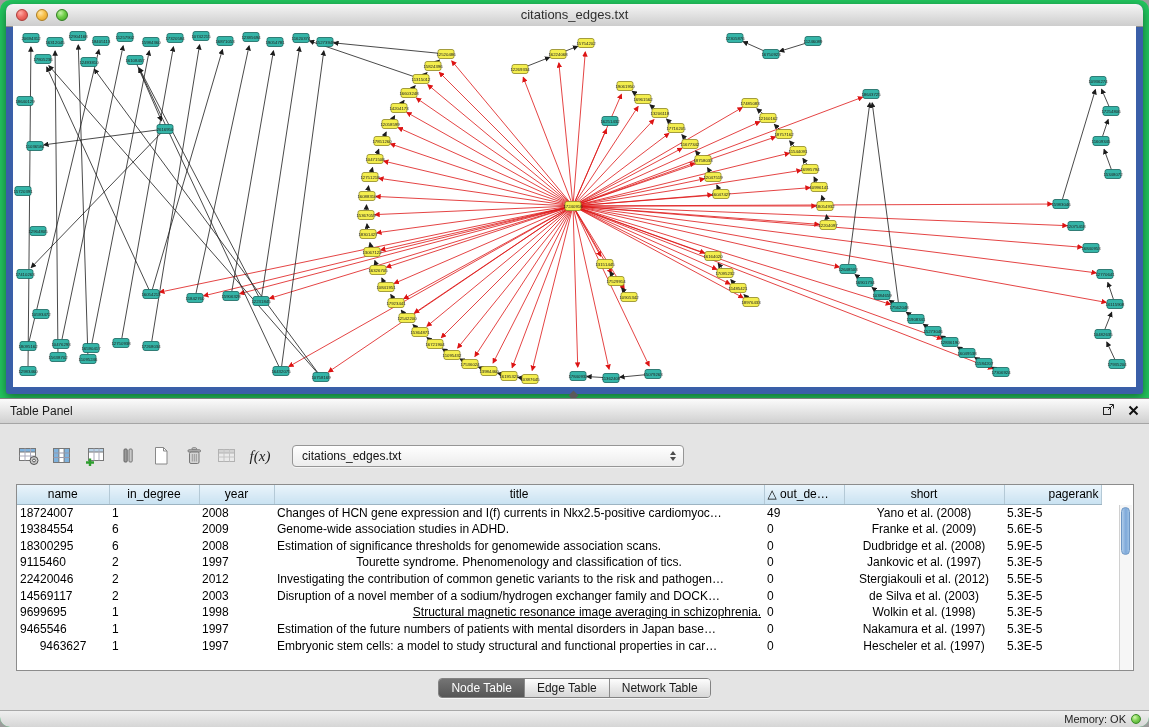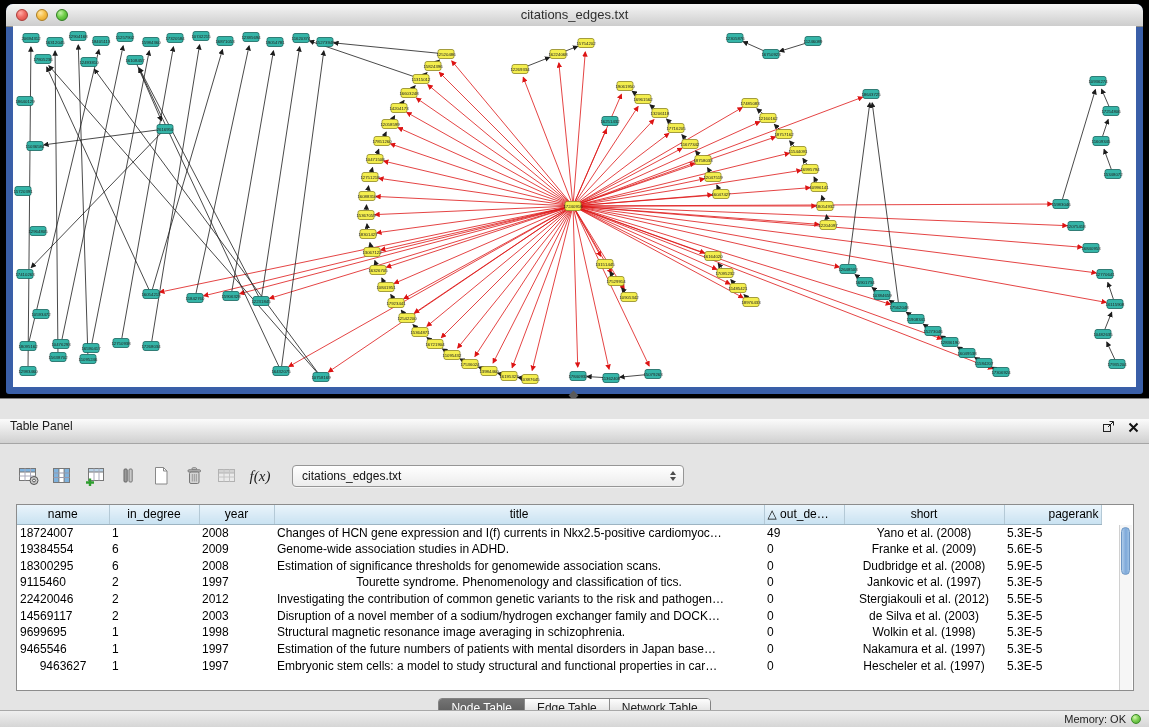--- a/index.html
+++ b/index.html
@@ -1,37 +1,37 @@
 <!DOCTYPE html>
 <html><head>
 <meta charset="utf-8">
 <style>
   html,body{margin:0;padding:0;}
   body{font-family:"Liberation Sans", sans-serif; background:#9c9c9c;}
-  .desktop{position:relative;width:1149px;height:727px;background:#000000;overflow:hidden;}
+  .desktop{position:relative;width:1149px;height:727px;background:#22c55e;overflow:hidden;border-radius:10px;}
 
   
   .graph-window{position:absolute;left:6px;top:4px;width:1137px;height:390px;background:#3a5fa8;
     border-radius:7px 7px 3px 3px;box-shadow:0 3px 10px rgba(0,0,0,.45);}
   .titlebar{height:22px;border-radius:7px 7px 0 0;background:linear-gradient(#f5f5f5,#cdcdcd);
     border-bottom:1px solid #8f8f8f;position:relative;}
   .titlebar .title{text-align:center;font-size:13px;color:#2e2e2e;line-height:22px;white-space:nowrap;overflow:hidden;}
   .traffic-lights{position:absolute;left:10px;top:5px;display:flex;gap:8px;}
   .light{width:12px;height:12px;border-radius:50%;box-sizing:border-box;}
   .light.red{background:radial-gradient(circle at 35% 30%,#ffaca6,#ef6b64 45%,#d44540);border:1px solid #ad3a35;}
   .light.yellow{background:radial-gradient(circle at 35% 30%,#ffe6a8,#f7c04a 45%,#df9b27);border:1px solid #ab7c1f;}
   .light.green{background:radial-gradient(circle at 35% 30%,#c3f0a9,#6fce48 45%,#3fa32a);border:1px solid #2e7d1e;}
   .canvas{position:absolute;left:7px;right:7px;top:22px;bottom:7px;background:#ffffff;overflow:hidden;}
   .canvas svg{width:100%;height:100%;display:block;}
 
   .grip{position:absolute;left:570px;top:392px;width:7px;height:7px;background:#5a5a5a;transform:rotate(45deg);}
 
   
   .table-panel{position:absolute;left:0;top:398px;width:1149px;height:312px;background:#e4e4e4;border-top:1px solid #808080;box-sizing:border-box;}
-  .panel-header{height:25px;background:linear-gradient(#fbfbfb,#d0d0d0);border-bottom:1px solid #a5a5a5;display:flex;align-items:flex-start;padding:0 10px;box-sizing:border-box;margin-top:20px;}
+  .panel-header{height:25px;background:linear-gradient(#fbfbfb,#d0d0d0);border-bottom:1px solid #a5a5a5;display:flex;align-items:center;padding:0 10px;box-sizing:border-box;}
   .panel-title{font-size:12px;color:#1b1b1b;}
   .header-actions{margin-left:auto;display:flex;gap:13px;align-items:center;}
   .panel-body{position:relative;}
 
   .toolbar{display:flex;align-items:center;margin:18px 16px 0 16px;height:28px;gap:7px;}
   .tool{width:26px;height:24px;display:flex;align-items:center;justify-content:center;border-radius:3px;}
   .fx{font-family:"Liberation Serif", serif;font-style:italic;font-size:15px;color:#1c1c1c;}
   .combo{margin-left:12px;width:392px;height:22px;background:linear-gradient(#ffffff,#ececec);
     border:1px solid #969696;border-radius:4px;display:flex;align-items:center;font-size:12px;color:#111;
     padding:0 7px 0 9px;box-sizing:border-box;box-shadow:inset 0 1px 0 #fff,0 1px 0 rgba(255,255,255,.6);}
@@ -643,21 +643,21 @@
                 <td style="text-align: left;">2003</td>
                 <td style="text-align: left;">Disruption of a novel member of a sodium/hydrogen exchanger family and DOCK…</td>
                 <td style="text-align: left;">0</td>
                 <td style="text-align: center;">de Silva et al. (2003)</td>
                 <td style="text-align: left;">5.3E-5</td>
               </tr>
               <tr>
                 <td style="text-align: left;">9699695</td>
                 <td style="text-align: left;">1</td>
                 <td style="text-align: left;">1998</td>
-                <td style="text-align: left;">Structural magnetic resonance image averaging in schizophrenia.</td>
+                <td style="text-align: right; text-decoration: underline;">Structural magnetic resonance image averaging in schizophrenia.</td>
                 <td style="text-align: left;">0</td>
                 <td style="text-align: center;">Wolkin et al. (1998)</td>
                 <td style="text-align: left;">5.3E-5</td>
               </tr>
               <tr>
                 <td style="text-align: left;">9465546</td>
                 <td style="text-align: left;">1</td>
                 <td style="text-align: left;">1997</td>
                 <td style="text-align: left;">Estimation of the future numbers of patients with mental disorders in Japan base…</td>
                 <td style="text-align: left;">0</td>

